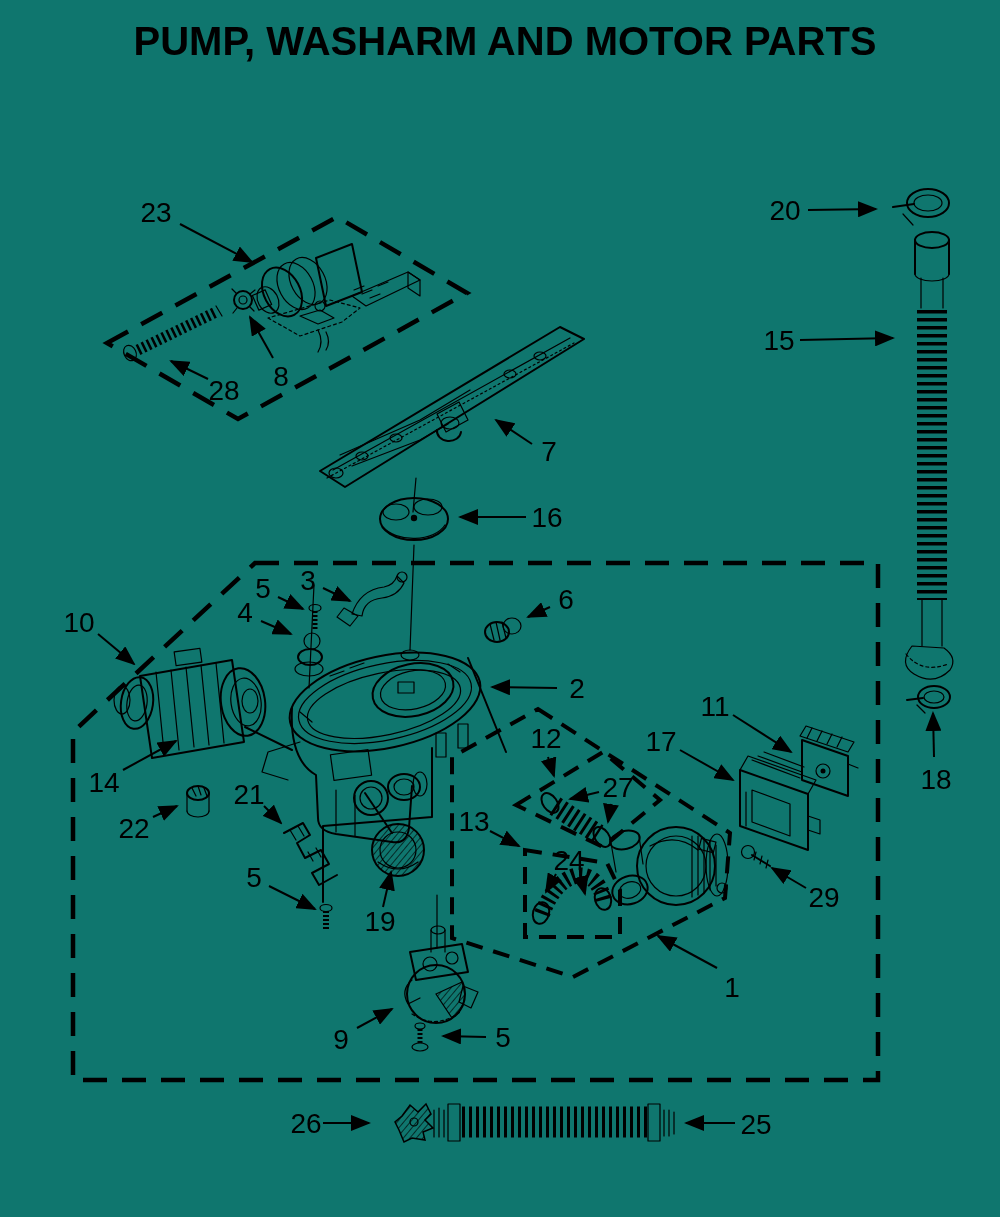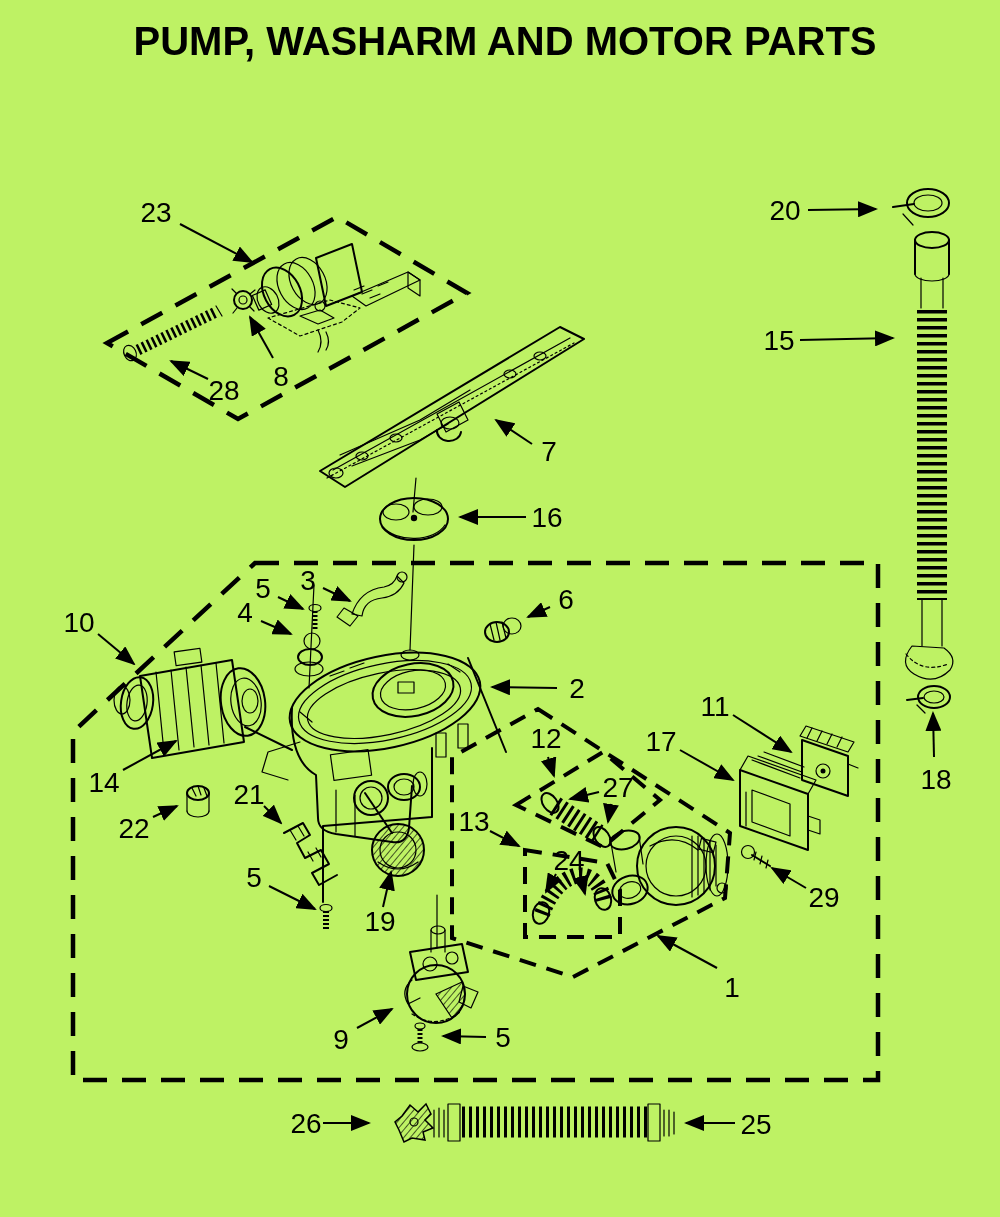--- a/index.html
+++ b/index.html
@@ -1,16 +1,16 @@
 <!DOCTYPE html>
 <html><head>
 <meta charset="utf-8">
 <style>
   html,body{margin:0;padding:0;background:#fff;}
-  .page{width:1000px;height:1217px;margin:0 auto;background:#bef264;position:relative;overflow:hidden;}
+  .page{width:1000px;height:1217px;margin:0 auto;background:#0f766e;position:relative;overflow:hidden;}
   svg{display:block;}
   .title-text{font-family:"Liberation Sans",sans-serif;font-size:40px;font-weight:bold;fill:#000;}
   .callout-num{font-family:"Liberation Sans",sans-serif;font-size:28px;fill:#000;}
   .ln{fill:none;stroke:#000;stroke-width:2;stroke-linecap:round;stroke-linejoin:round;}
   .thin{fill:none;stroke:#000;stroke-width:1.2;stroke-linecap:round;stroke-linejoin:round;}
   .arrow{stroke:#000;stroke-width:2;fill:none;}
   .dash-major{fill:none;stroke:#000;stroke-width:4.5;stroke-dasharray:24 15;}
   .dash-minor{fill:none;stroke:#000;stroke-width:4;stroke-dasharray:17 11;}
   .corr{fill:none;stroke:#000;stroke-linecap:butt;}
 </style>

